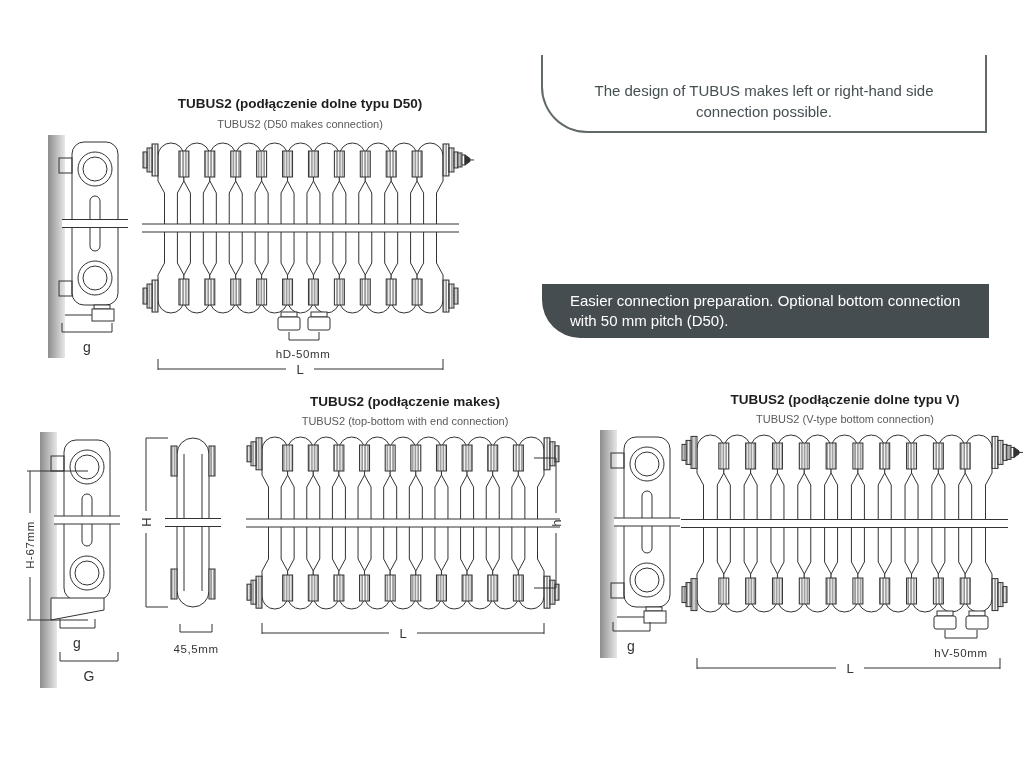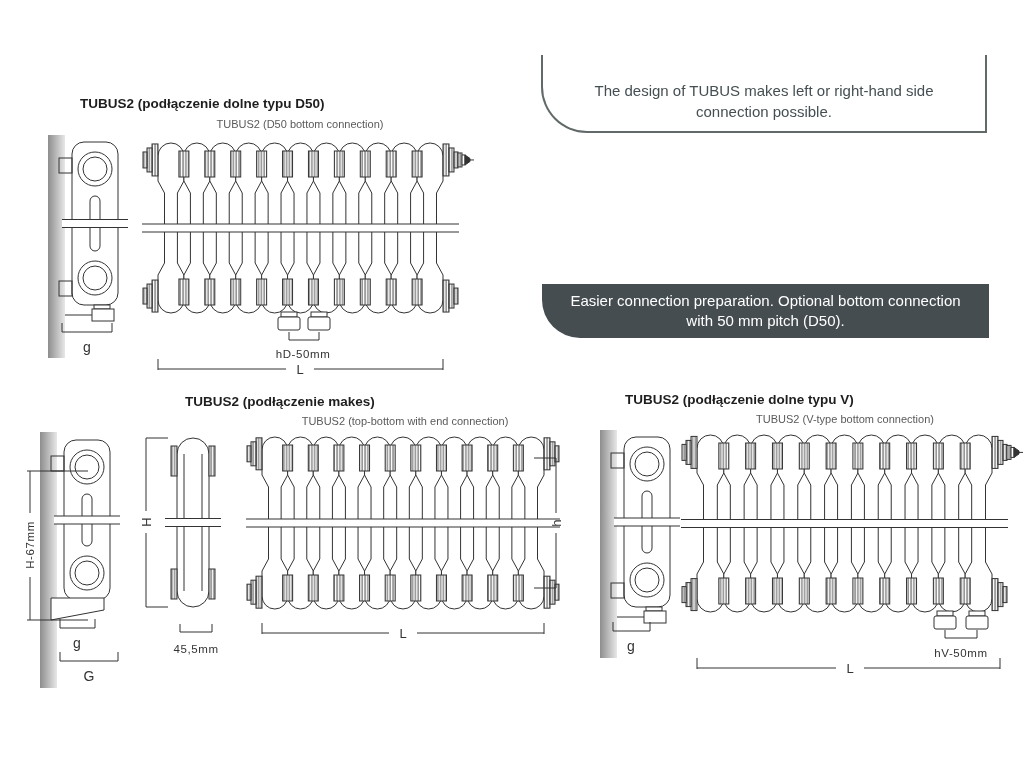--- a/index.html
+++ b/index.html
@@ -1,24 +1,24 @@
 <!DOCTYPE html>
 <html><head>
 <meta charset="utf-8">
 <style>
 html,body{margin:0;padding:0;background:#fff;}
 #canvas{position:relative;width:1024px;height:768px;background:#ffffff;font-family:"Liberation Sans",sans-serif;overflow:hidden;}
 #cv{position:absolute;left:0;top:0;}
-.dtitle{position:absolute;width:440px;text-align:left;font-size:13.5px;font-weight:bold;color:#1e1e1e;white-space:nowrap;}
+.dtitle{position:absolute;width:440px;text-align:center;font-size:13.5px;font-weight:bold;color:#1e1e1e;white-space:nowrap;}
 .dsub{position:absolute;width:440px;text-align:center;font-size:11px;color:#5a5a5a;white-space:nowrap;}
 .note1{position:absolute;left:541px;top:55px;width:446px;height:78px;box-sizing:border-box;
   border-left:2px solid #616969;border-right:2px solid #616969;border-bottom:2px solid #616969;
   border-bottom-left-radius:46px;padding:25px 44px 4px;font-size:15px;line-height:1.4;color:#454f52;text-align:center;}
 .note2{position:absolute;left:542px;top:284px;width:447px;height:54px;box-sizing:border-box;
-  background:#454d50;border-bottom-left-radius:38px;padding:7px 28px 0;font-size:15px;line-height:1.35;color:#ffffff;text-align:center;}
+  background:#454d50;border-bottom-left-radius:38px;padding:7px 28px 0;font-size:15px;line-height:1.35;color:#ffffff;}
 svg text{font-family:"Liberation Sans",sans-serif;}
 </style>
 </head>
 <body>
 
 <div id="canvas">
   <svg id="cv" width="1024" height="768" viewBox="0 0 1024 768">
       <defs>
         <pattern id="hatch" width="2.8" height="4" patternUnits="userSpaceOnUse">
           <rect x="0" y="0" width="2.8" height="4" fill="#fff"></rect>
@@ -301,21 +301,21 @@
         <text x="961" y="657" text-anchor="middle" font-size="11.5" fill="#333" letter-spacing="0.6">hV-50mm</text>
         <line x1="697" y1="658" x2="697" y2="669" stroke="#333333" stroke-width="1"></line>
         <line x1="1000" y1="658" x2="1000" y2="669" stroke="#333333" stroke-width="1"></line>
         <line x1="697" y1="668" x2="836" y2="668" stroke="#333333" stroke-width="1"></line>
         <line x1="864" y1="668" x2="1000" y2="668" stroke="#333333" stroke-width="1"></line>
         <text x="850" y="672.5" text-anchor="middle" font-size="13" fill="#333">L</text>
       </g>
     </svg>
 
   <div class="dtitle" style="left:80px;top:96px">TUBUS2 (podłączenie dolne typu D50)</div>
-  <div class="dsub" style="left:80px;top:118px">TUBUS2 (D50 bottom connection)</div>
+  <div class="dsub" style="left:80px;top:118px">TUBUS2 (D50 makes connection)</div>
 
   <div class="note1">
     <span>The design of TUBUS makes left or right-hand side connection possible.</span>
   </div>
   <div class="note2">
     <span>Easier connection preparation. Optional bottom connection with 50 mm pitch (D50).</span>
   </div>
 
   <div class="dtitle" style="left:185px;top:394px">TUBUS2 (podłączenie makes)</div>
   <div class="dsub" style="left:185px;top:415px">TUBUS2 (top-bottom with end connection)</div>

